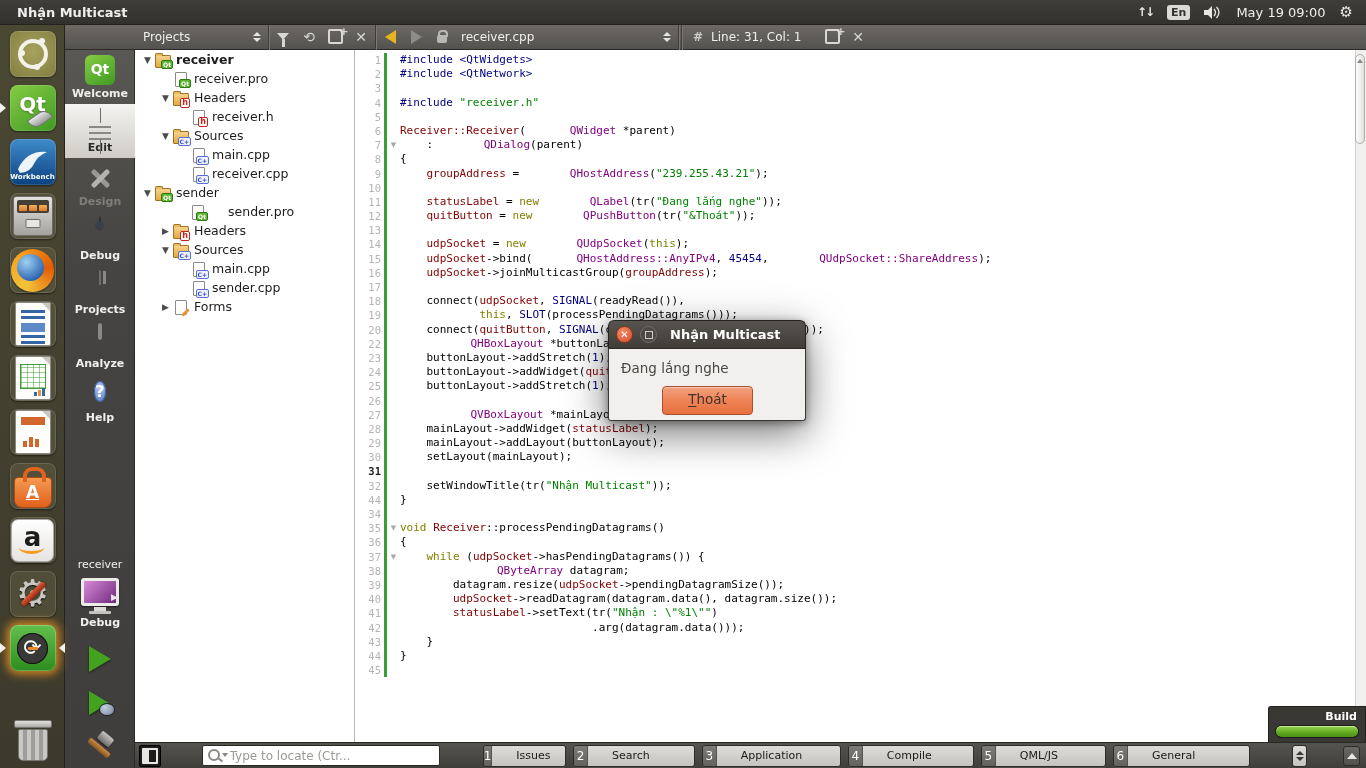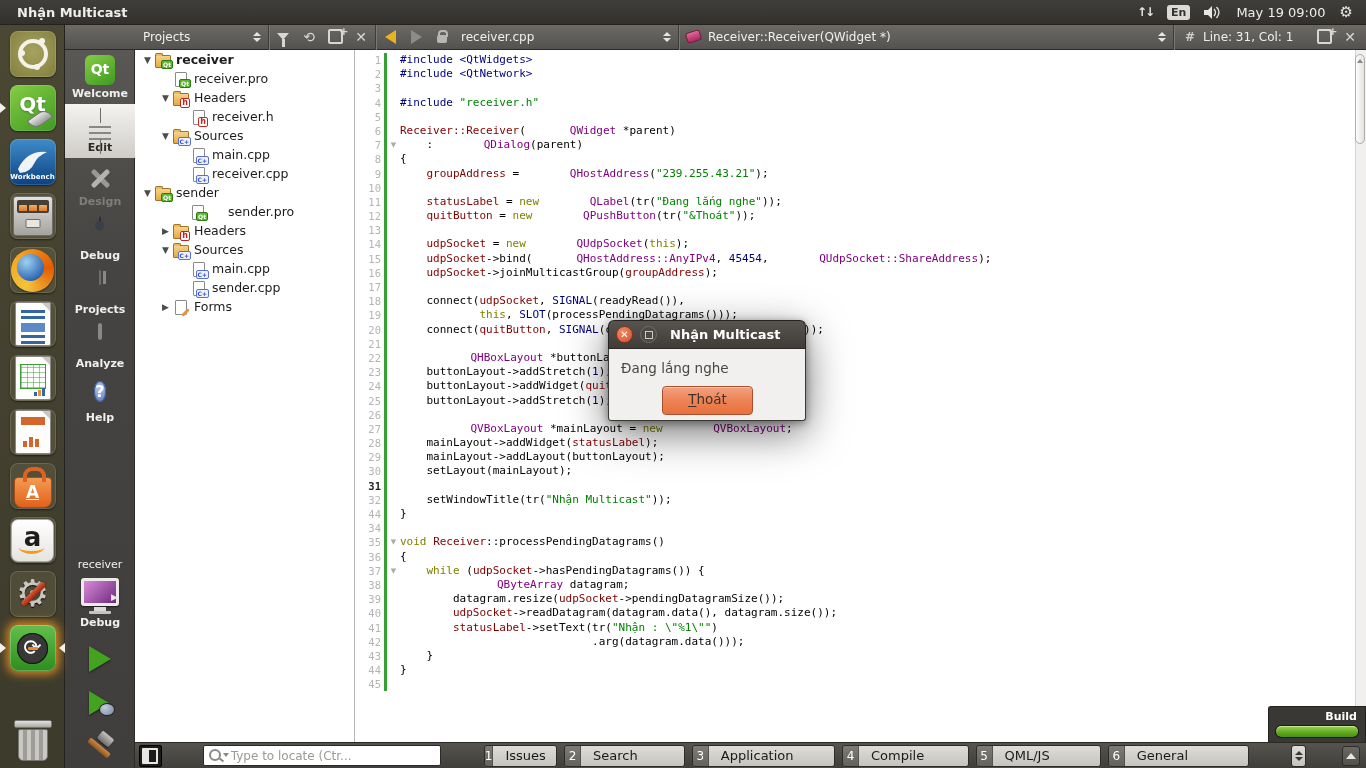--- a/index.html
+++ b/index.html
@@ -194,21 +194,21 @@
   .locwrap{position:relative;margin-left:5px;}
   .locator{width:205px;height:19px;border:1px solid #2a2926;border-radius:2px;background:#fff;
            font:12px "DejaVu Sans","Liberation Sans",sans-serif;color:#333;padding:0 4px 0 27px;box-sizing:content-box;}
   .locator::placeholder{color:#9c9a96;}
   .mag{position:absolute;left:6px;top:4px;width:8px;height:8px;border:2px solid #8a8884;border-radius:50%;}
   .mag:after{content:"";position:absolute;left:8px;top:8px;width:5px;height:2px;background:#8a8884;transform:rotate(40deg);}
   .magdrop{position:absolute;left:20px;top:8px;border-left:3px solid transparent;border-right:3px solid transparent;border-top:4px solid #8a8884;}
   .pane{display:flex;height:20px;margin-left:7px;border:1px solid #2e2c29;border-radius:3px;overflow:hidden;
         box-shadow:inset 0 1px 0 rgba(255,255,255,.28),0 1px 0 rgba(255,255,255,.08);}
   .pane .num{width:18px;background:linear-gradient(#7d7b76,#64625d);color:#fff;font-size:12px;text-align:center;line-height:20px;}
-  .pane .lbl{background:linear-gradient(#dedcd8,#c6c4bf);color:#1a1a1a;font-size:13px;line-height:20px;padding:0 12px;border-left:1px solid #55534f;}
+  .pane .lbl{background:linear-gradient(#dedcd8,#c6c4bf);color:#1a1a1a;font-size:11px;line-height:20px;padding:0 24px;border-left:1px solid #55534f;}
   .pspin{display:flex;flex-direction:column;justify-content:center;gap:2px;width:16px;height:20px;margin-left:6px;
          border:1px solid #2e2c29;border-radius:3px;background:linear-gradient(#dedcd8,#c6c4bf);align-items:center;}
   .pspin i{border-left:4px solid transparent;border-right:4px solid transparent;display:block;}
   .pspin .up{border-bottom:4px solid #3a3835;} .pspin .dn{border-top:4px solid #3a3835;}
   .outmax{margin-left:auto;margin-right:6px;width:18px;height:18px;border:1px solid #2e2c29;border-radius:3px;
           background:linear-gradient(#6a6862,#52504b);display:flex;align-items:center;justify-content:center;}
   .outmax i{border-left:5px solid transparent;border-right:5px solid transparent;border-bottom:6px solid #e8e7e4;display:block;}
 
   
   .buildbox{left:1268px;top:706px;width:98px;height:36px;background:#3a3834;border:1px solid #23221f;border-bottom:none;
@@ -393,28 +393,20 @@
       <span class="lock"></span>
     </span>
   <div class="combo" style="width:210px">
     <span>receiver.cpp</span>
     <span class="spin" style="margin-left:auto">
         <i class="up"></i>
         <i class="dn"></i>
       </span>
   </div>
   <span class="tsep"></span>
-  <div class="combo" style="flex:1">
-    <span class="methodicon"></span>
-    <span>Receiver::Receiver(QWidget *)</span>
-    <span class="spin" style="margin-left:auto">
-        <i class="up"></i>
-        <i class="dn"></i>
-      </span>
-  </div>
   <span class="tsep"></span>
   <span class="hashicon">#</span>
   <span style="width:108px">Line: 31, Col: 1</span>
   <span class="ibtn">
       <span class="spliticon"></span>
     </span>
   <span class="ibtn" style="margin-right:4px">
       <span class="xicon">✕</span>
     </span>
 </div>
@@ -710,26 +702,20 @@
       <span class="ln">19</span>
       <span class="vbar"></span>
       <span class="foldc"></span>
       <span class="ctext"><span class="tk-n">            </span><span class="tk-k">this</span><span class="tk-n">, </span><span class="tk-p">SLOT</span><span class="tk-n">(processPendingDatagrams()));</span></span>
     </div>
     <div class="cl">
       <span class="ln">20</span>
       <span class="vbar"></span>
       <span class="foldc"></span>
       <span class="ctext"><span class="tk-n">    connect(</span><span class="tk-f">quitButton</span><span class="tk-n">, </span><span class="tk-p">SIGNAL</span><span class="tk-n">(clicked()), </span><span class="tk-k">this</span><span class="tk-n">, </span><span class="tk-p">SLOT</span><span class="tk-n">(close()));</span></span>
-    </div>
-    <div class="cl">
-      <span class="ln">21</span>
-      <span class="vbar"></span>
-      <span class="foldc"></span>
-      <span class="ctext"></span>
     </div>
     <div class="cl">
       <span class="ln">22</span>
       <span class="vbar"></span>
       <span class="foldc"></span>
       <span class="ctext"><span class="tk-n">    </span><span class="tk-t">QHBoxLayout</span><span class="tk-n"> *buttonLayout = </span><span class="tk-k">new</span><span class="tk-n"> </span><span class="tk-t">QHBoxLayout</span><span class="tk-n">;</span></span>
     </div>
     <div class="cl">
       <span class="ln">23</span>
       <span class="vbar"></span>

